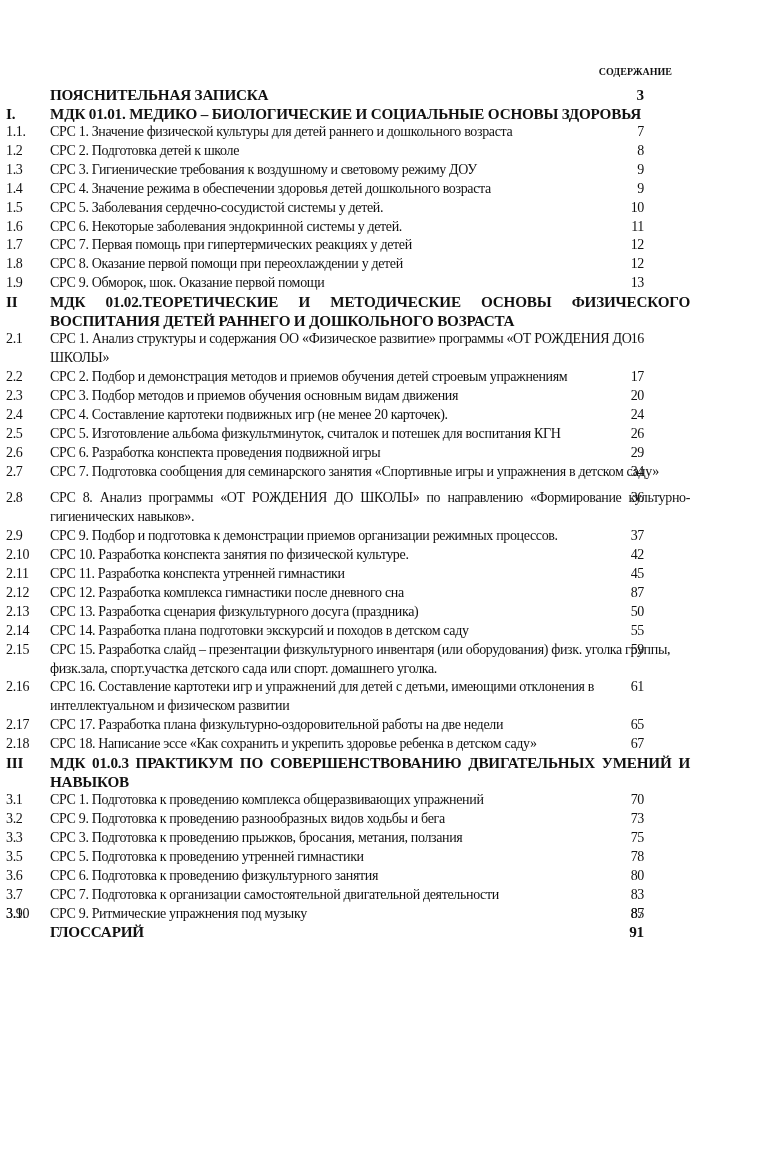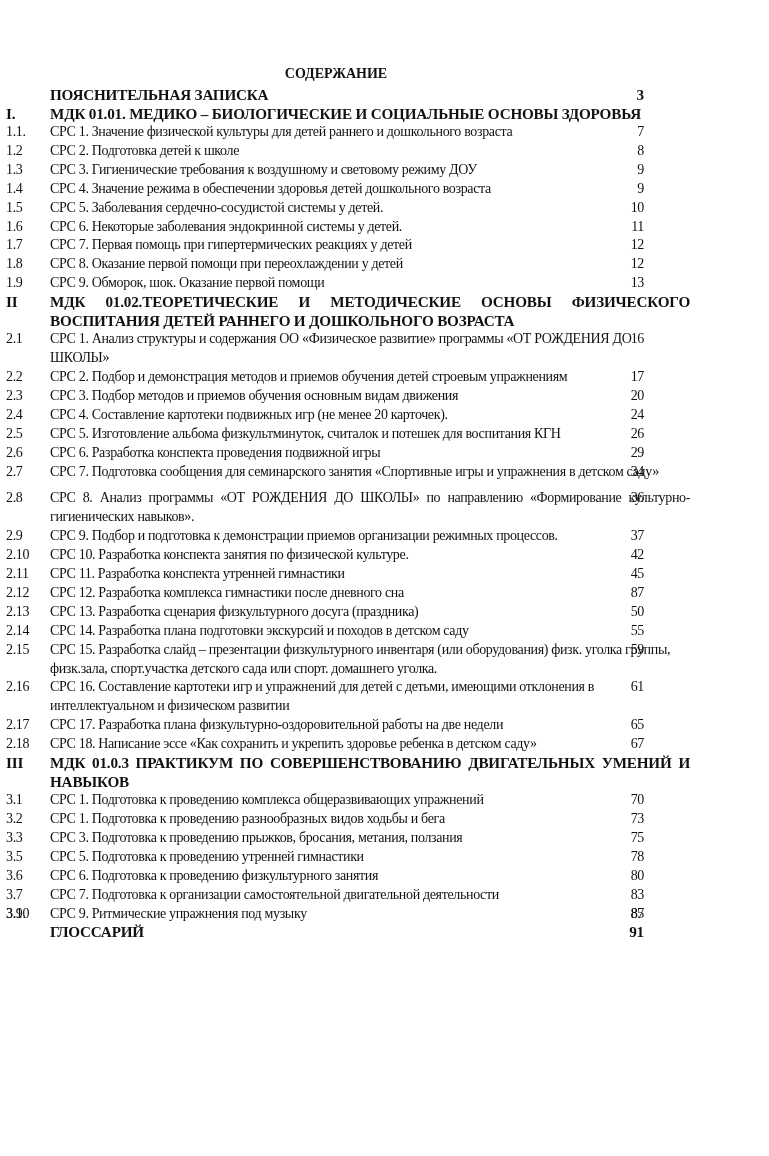--- a/index.html
+++ b/index.html
@@ -7,21 +7,21 @@
     width: 769px; height: 1156px;
     background: #ffffff;
     font-family: "Liberation Serif", serif;
     color: #111;
     position: relative;
     overflow: hidden;
   }
   .page { position: absolute; left: 0; top: 0; width: 769px; height: 1156px; }
   .title {
     position: absolute; top: 66px; left: 0; width: 672px;
-    text-align: center; font-weight: bold; font-size: 14px;
+    text-align: right; font-weight: bold; font-size: 10px;
   }
   .toc { position: absolute; top: 86px; left: 0; width: 682px; }
   .row {
     position: relative;
     font-size: 14px;
     line-height: 18.9px;
     letter-spacing: -0.35px;
   }
   .row .num { position: absolute; left: 6px; top: 0; width: 40px; }
   .row .text { margin-left: 50px; width: 640px; display: block; }
@@ -191,21 +191,21 @@
         <span class="text">МДК  01.0.3  ПРАКТИКУМ    ПО    СОВЕРШЕНСТВОВАНИЮ    ДВИГАТЕЛЬНЫХ УМЕНИЙ И НАВЫКОВ</span>
         <span class="page-no"></span>
       </div>
       <div class="row">
         <span class="num">3.1</span>
         <span class="text">СРС 1. Подготовка к проведению комплекса общеразвивающих упражнений</span>
         <span class="page-no">70</span>
       </div>
       <div class="row">
         <span class="num">3.2</span>
-        <span class="text">СРС 1. Подготовка к проведению разнообразных видов ходьбы и бега</span>
+        <span class="text">СРС 9. Подготовка к проведению разнообразных видов ходьбы и бега</span>
         <span class="page-no">73</span>
       </div>
       <div class="row">
         <span class="num">3.3</span>
         <span class="text">СРС 3. Подготовка к проведению прыжков, бросания, метания, ползания</span>
         <span class="page-no">75</span>
       </div>
       <div class="row">
         <span class="num">3.5</span>
         <span class="text">СРС 5. Подготовка к проведению утренней гимнастики</span>

